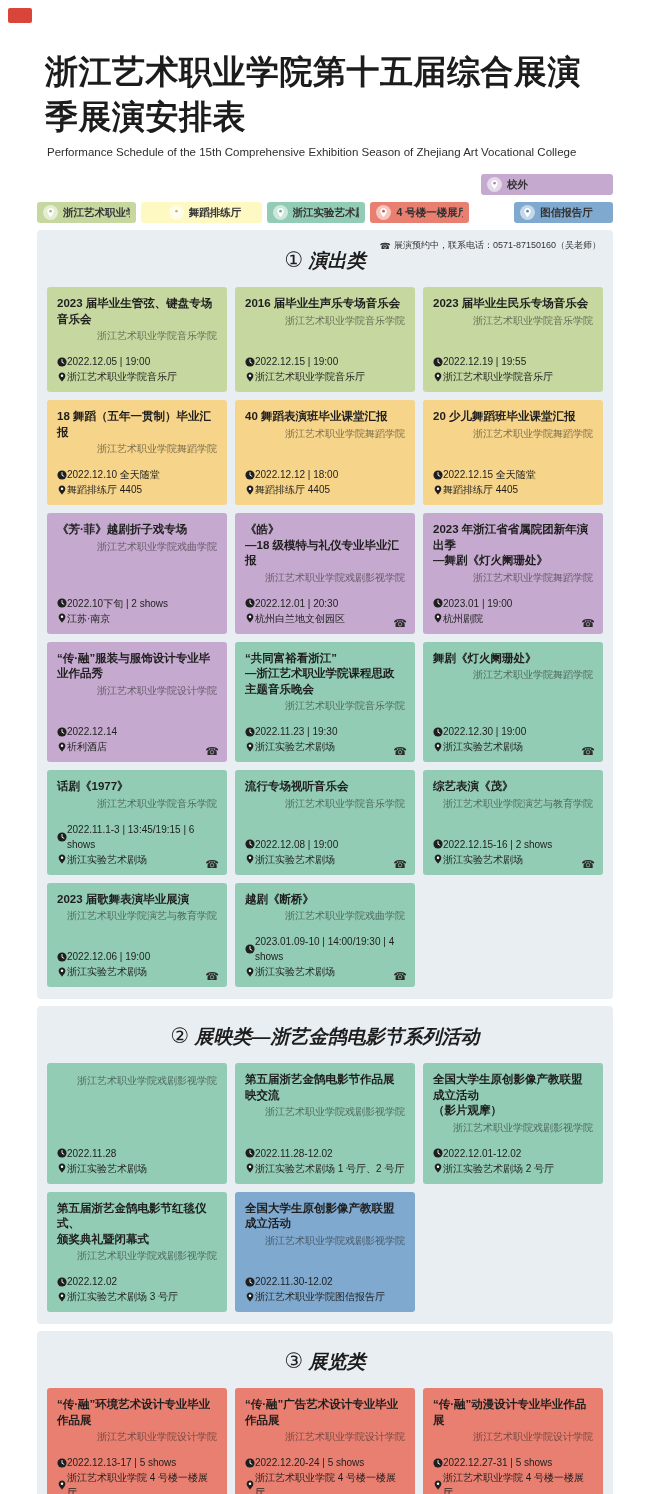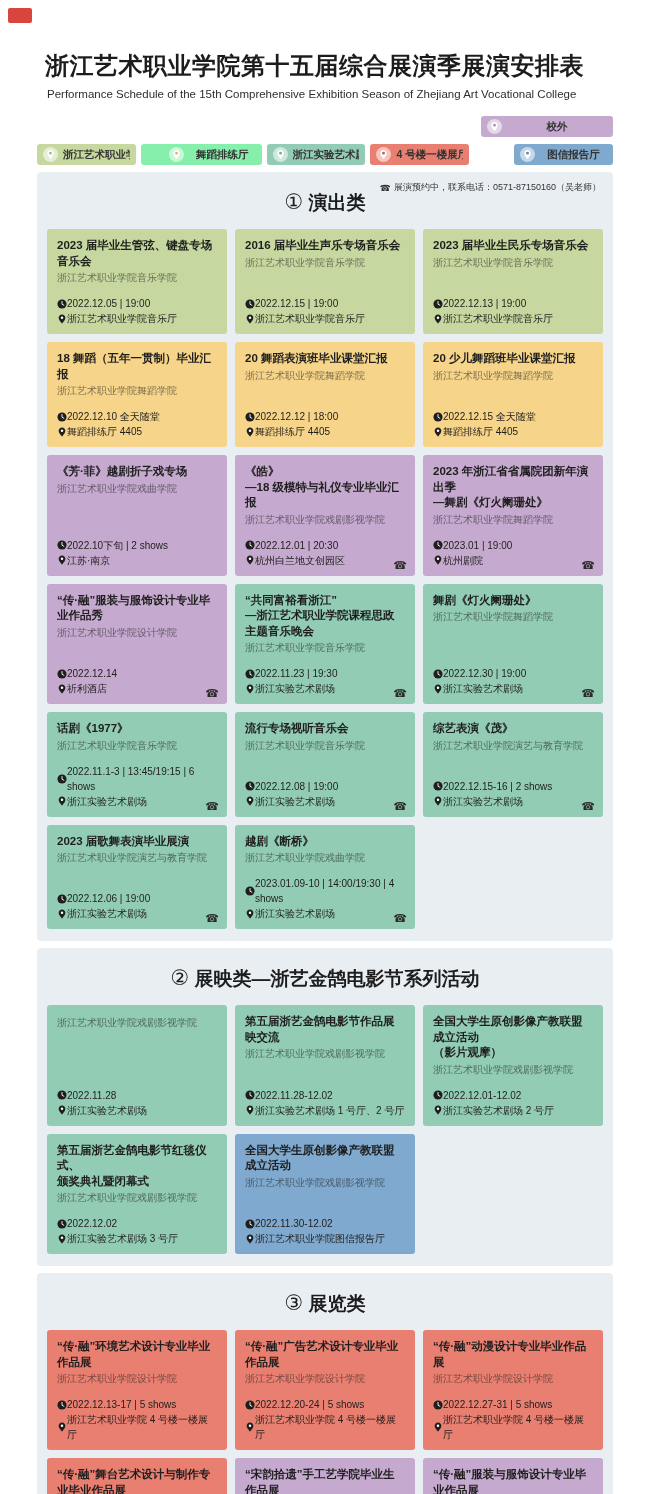--- a/index.html
+++ b/index.html
@@ -4,42 +4,42 @@
 <style>
   html,body{margin:0;padding:0;background:#fff;}
   body{
     width:650px;min-height:1494px;position:relative;
     font-family:"Liberation Sans","DejaVu Sans",sans-serif;
     color:#222;overflow:hidden;
   }
   .corner-logo{position:absolute;top:8px;left:8px;width:24px;height:15px;
     background:var(--logo,#d9453a);border-radius:2px;}
   .page{padding:0 37px;}
-  .main-title{margin:50px 0 0 8px;font-size:24px;font-weight:800;letter-spacing:.5px;color:#1c1c1c;font-family:Liberation Serif, serif;}
+  .main-title{margin:50px 0 0 8px;font-size:33px;font-weight:800;letter-spacing:.5px;color:#1c1c1c;font-family:Liberation Serif, serif;}
   .sub-title{margin:6px 0 0 10px;font-size:11.5px;color:#2e2e2e;}
   .legend-offsite{display:flex;justify-content:flex-end;margin-top:16px;}
   .badge{display:flex;align-items:center;gap:5px;border-radius:3px;
     padding:3px 6px;font-size:10.5px;font-weight:bold;color:#333;}
   .badge .pin-chip{width:15px;height:15px;border-radius:50%;
     background:rgba(255,255,255,.55);display:flex;align-items:center;justify-content:center;flex:0 0 auto;}
-  .badge .label{flex:1;text-align:center;white-space:nowrap;overflow:hidden;}
+  .badge .label{flex:1;text-align:left;white-space:nowrap;overflow:hidden;}
   .legend-offsite .badge{width:120px;}
   .legend-main{display:flex;gap:5px;margin-top:7px;}
   .legend-main .badge{flex:1;min-width:0;}
   .panel{margin-top:7px;background:var(--panel,#e9eef3);border-radius:4px;
     padding:10px 10px 12px;position:relative;}
   .booking-note{position:absolute;top:9px;right:12px;font-size:9px;color:#333;
     display:flex;align-items:center;gap:3px;}
-  .section-head{text-align:center;font-weight:bold;font-size:19px;margin:8px 0 13px;color:#1d1d1d;}
+  .section-head{text-align:center;font-weight:bold;font-size:19px;margin:8px 0 13px;color:#1d1d1d;font-style:italic;}
   .section-head .circ{font-weight:normal;font-size:21px;margin-right:5px;}
   .cards-grid{display:grid;grid-template-columns:repeat(3,1fr);gap:8px;}
   .card{border-radius:3px;padding:9px 10px 8px;position:relative;
     display:flex;flex-direction:column;min-height:86px;}
   .card .title{font-size:11.5px;font-weight:bold;line-height:1.35;color:#1e1e1e;white-space:pre-line;}
-  .card .org{font-size:10px;margin-top:2px;color:rgba(30,30,30,.6);line-height:1.3;}
+  .card .org{font-size:10px;margin-top:2px;color:rgba(30,30,30,.6);line-height:1.3;text-align:right;}
   .card .meta{margin-top:auto;padding-top:12px;}
   .card .meta-row{display:flex;align-items:center;gap:0;font-size:10px;color:#1e1e1e;line-height:1.5;}
   .card .ico{width:10px;height:10px;flex:0 0 auto;display:inline-flex;}
   .booking-glyph{position:absolute;right:8px;bottom:4px;font-size:11px;color:#2b2b2b;}
   .c-green{background:var(--green)} .c-yellow{background:var(--yellow)}
   .c-teal{background:var(--teal)}  .c-red{background:var(--red)}
   .c-blue{background:var(--blue)}  .c-purple{background:var(--purple)}
 </style>
 </head>
 <body>
@@ -66,21 +66,21 @@
   <div class="legend-main">
     <div class="badge" style="background: rgb(198, 216, 159);">
       <span class="pin-chip">
           <svg viewBox="0 0 24 24" width="11" height="11">
             <path d="M12 2c-3.9 0-7 3.1-7 7 0 5.2 7 13 7 13s7-7.8 7-13c0-3.9-3.1-7-7-7z" fill="#fff"></path>
             <circle cx="12" cy="9" r="3" fill="#a9bd7d"></circle>
           </svg>
         </span>
       <span class="label">浙江艺术职业学院音乐厅</span>
     </div>
-    <div class="badge" style="background: #86efac; padding-left: 28px;">
+    <div class="badge" style="background: #fef9c3; padding-left: 28px;">
       <span class="pin-chip">
           <svg viewBox="0 0 24 24" width="11" height="11">
             <path d="M12 2c-3.9 0-7 3.1-7 7 0 5.2 7 13 7 13s7-7.8 7-13c0-3.9-3.1-7-7-7z" fill="#fff"></path>
             <circle cx="12" cy="9" r="3" fill="#dbb55e"></circle>
           </svg>
         </span>
       <span class="label">舞蹈排练厅</span>
     </div>
     <div class="badge" style="background: rgb(146, 204, 180);">
       <span class="pin-chip">
@@ -177,21 +177,21 @@
     <div class="org">浙江艺术职业学院音乐学院</div>
 
     <div class="meta">
       <div class="meta-row">
         <span class="ico">
           <svg viewBox="0 0 24 24" width="10" height="10">
                   <circle cx="12" cy="12" r="11" fill="#1e1e1e"></circle>
                   <path d="M12 6v6.5l4.5 2.5" stroke="#fff" stroke-width="2.2" fill="none" stroke-linecap="round"></path>
                 </svg>
         </span>
-        <span>2022.12.13 | 19:00</span>
+        <span>2022.12.19 | 19:55</span>
       </div>
       <div class="meta-row">
         <span class="ico">
           <svg viewBox="0 0 24 24" width="10" height="10">
                   <path d="M12 1C7.6 1 4 4.6 4 9c0 5.8 8 14 8 14s8-8.2 8-14c0-4.4-3.6-8-8-8z" fill="#1e1e1e"></path>
                   <circle cx="12" cy="9" r="3" fill="#fff"></circle>
                 </svg>
         </span>
         <span>浙江艺术职业学院音乐厅</span>
       </div>
@@ -218,21 +218,21 @@
                   <path d="M12 1C7.6 1 4 4.6 4 9c0 5.8 8 14 8 14s8-8.2 8-14c0-4.4-3.6-8-8-8z" fill="#1e1e1e"></path>
                   <circle cx="12" cy="9" r="3" fill="#fff"></circle>
                 </svg>
         </span>
         <span>舞蹈排练厅 4405</span>
       </div>
     </div>
 
   </div>
         <div class="card c-yellow">
-    <div class="title">20 舞蹈表演班毕业课堂汇报</div>
+    <div class="title">40 舞蹈表演班毕业课堂汇报</div>
     <div class="org">浙江艺术职业学院舞蹈学院</div>
 
     <div class="meta">
       <div class="meta-row">
         <span class="ico">
           <svg viewBox="0 0 24 24" width="10" height="10">
                   <circle cx="12" cy="12" r="11" fill="#1e1e1e"></circle>
                   <path d="M12 6v6.5l4.5 2.5" stroke="#fff" stroke-width="2.2" fill="none" stroke-linecap="round"></path>
                 </svg>
         </span>

